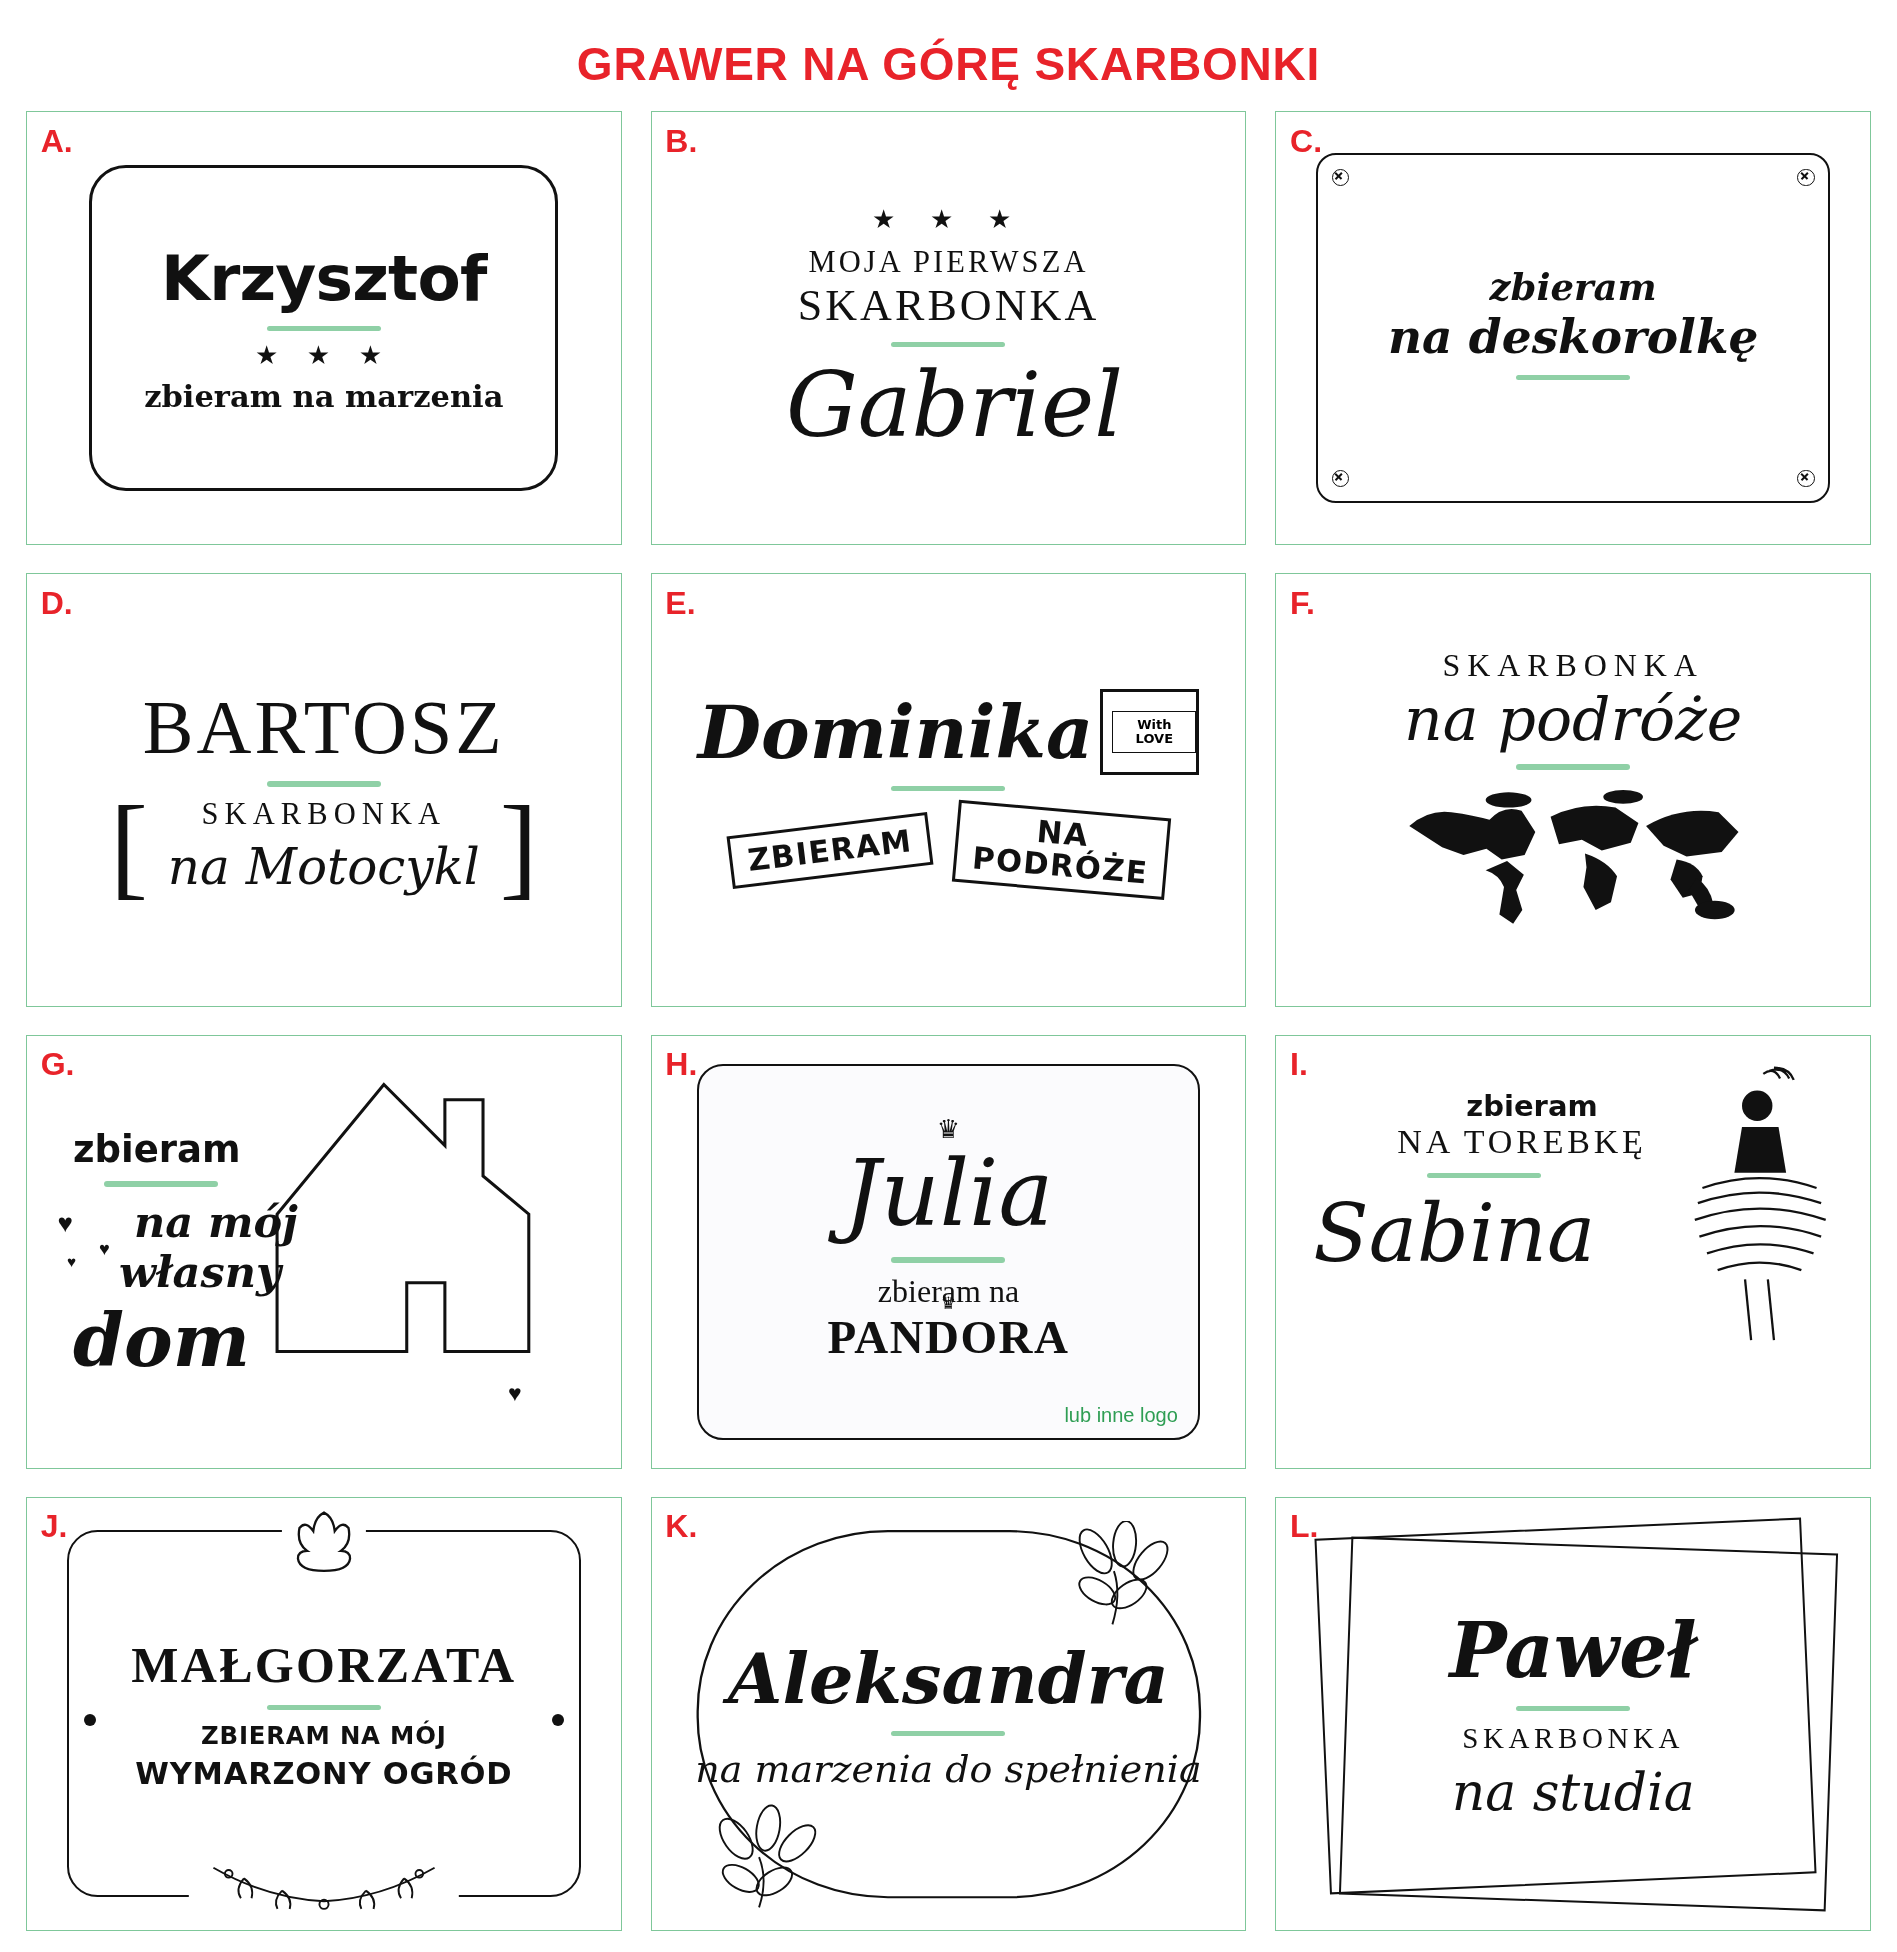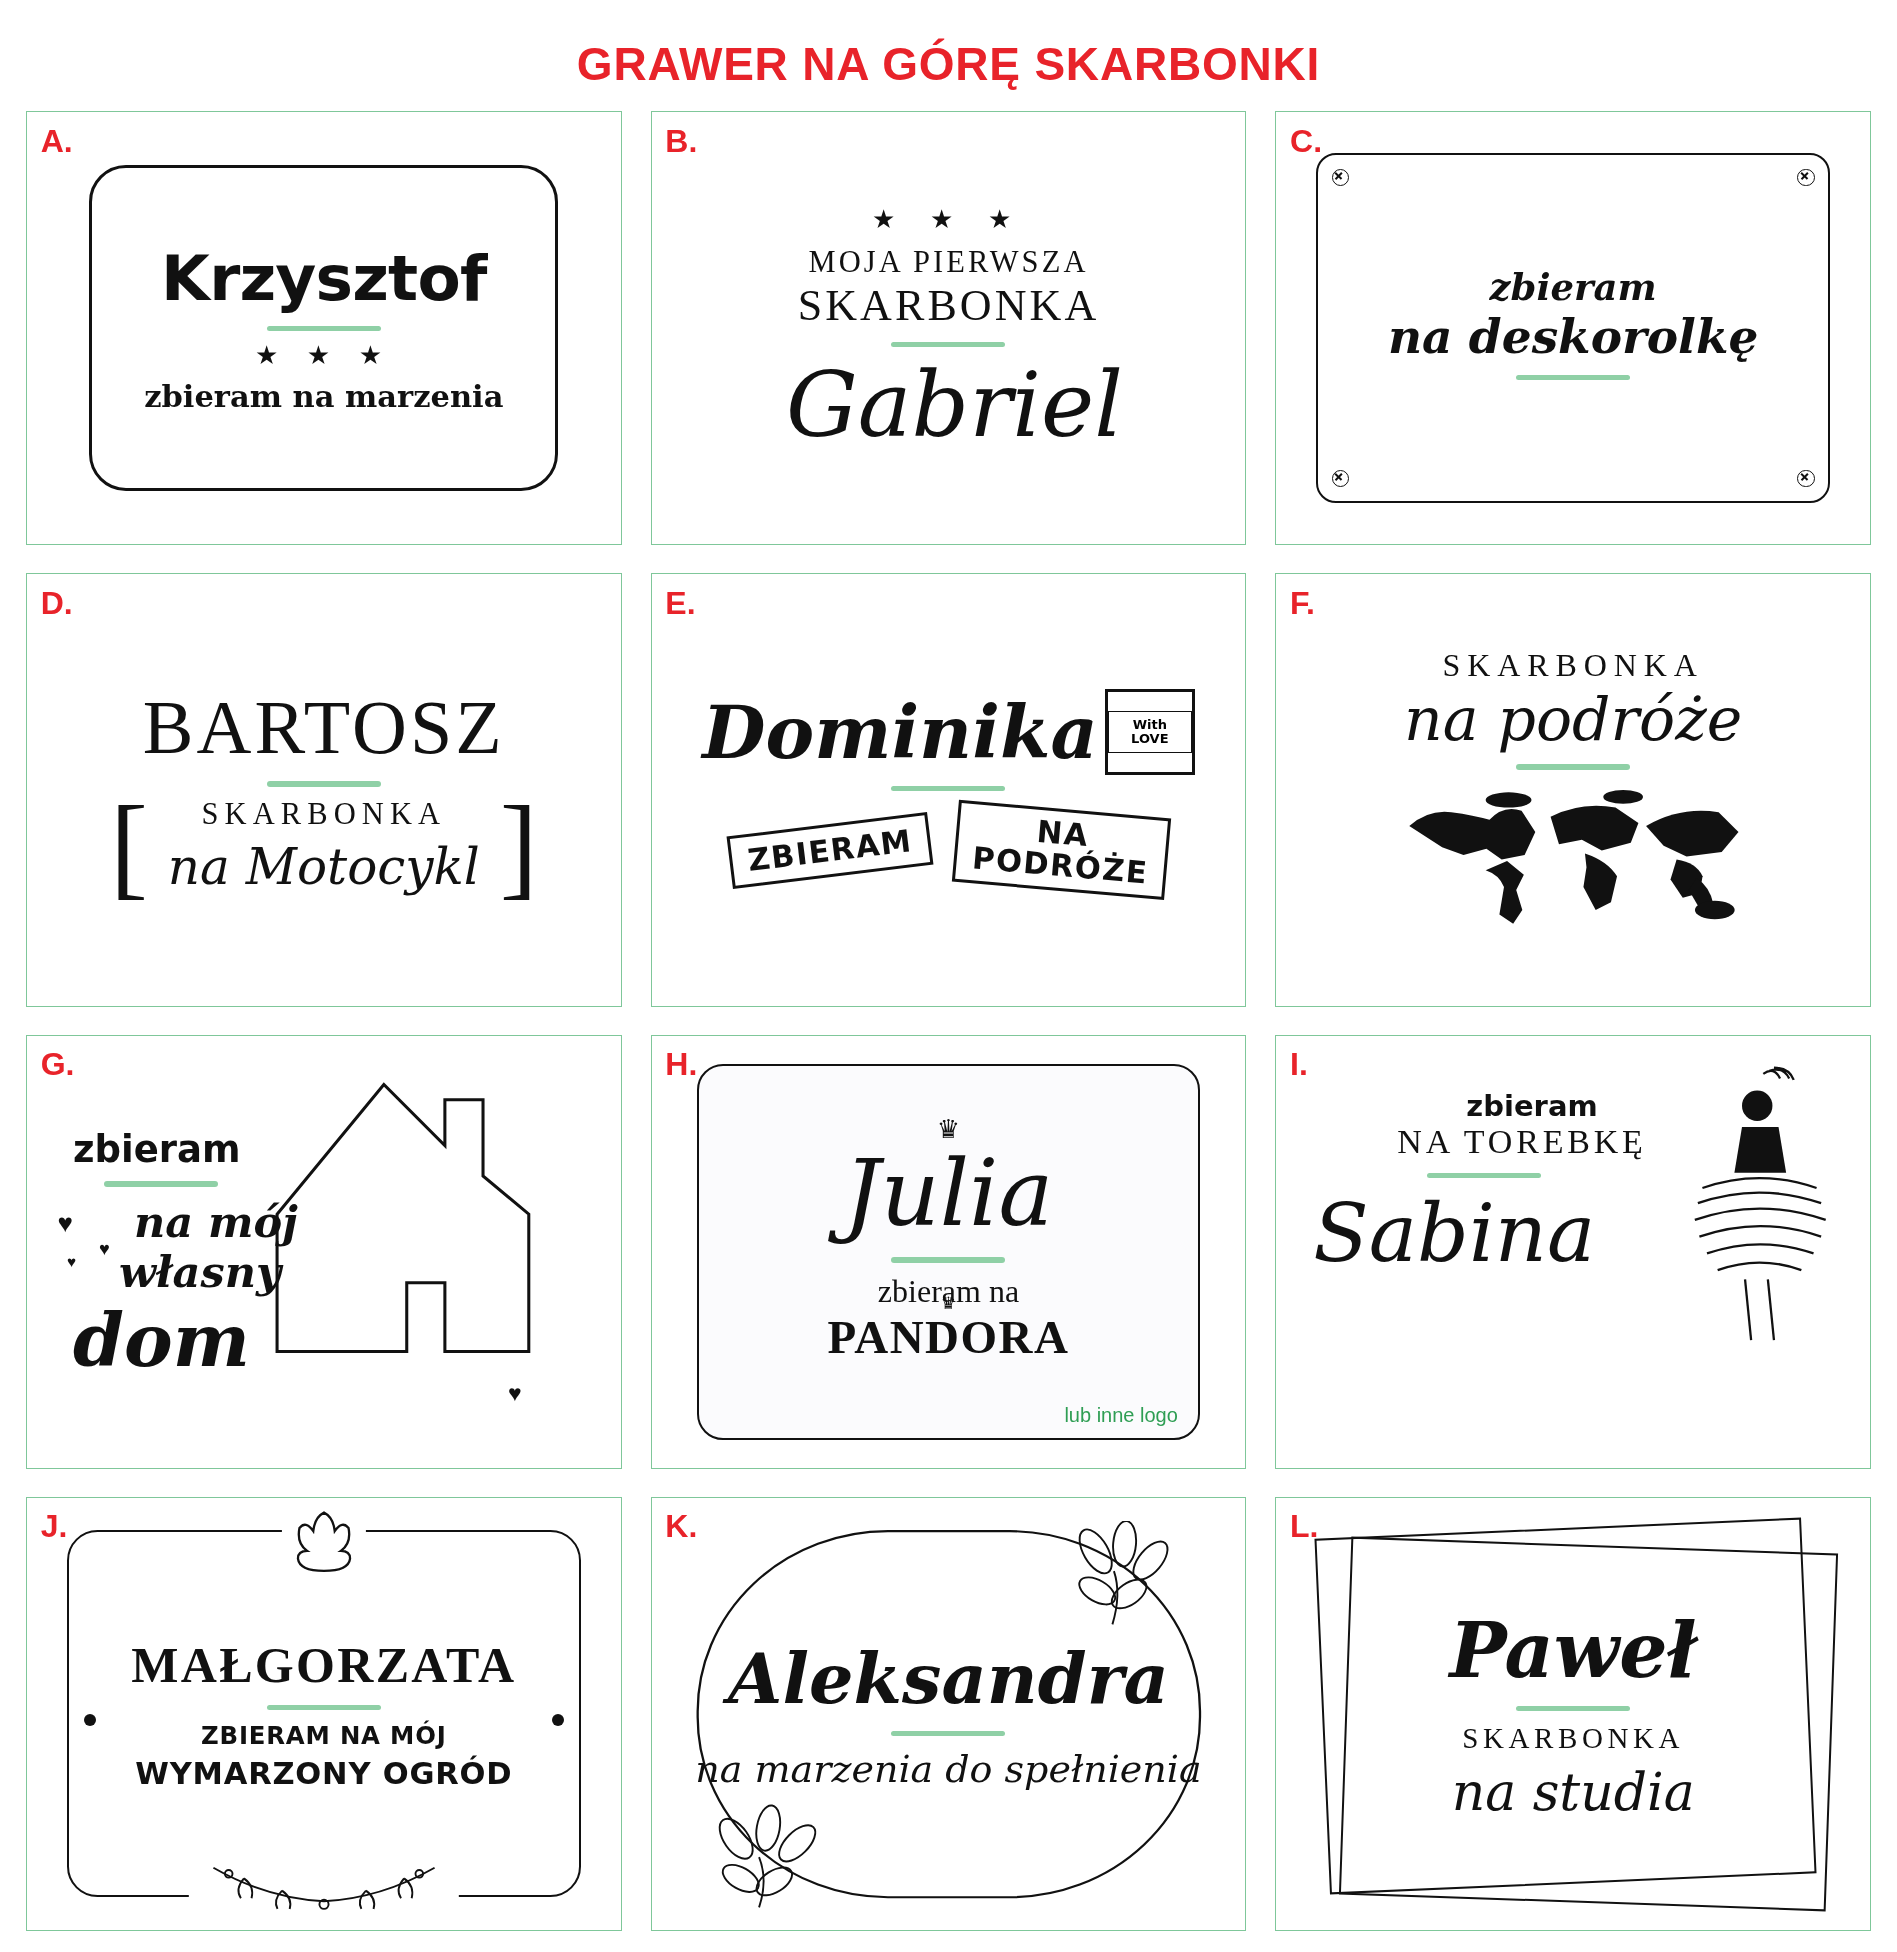--- a/index.html
+++ b/index.html
@@ -214,20 +214,21 @@
     font-size: 73px;
     color: #111;
   }
   .stamp-box {
     width: 84px; height: 80px;
     border: 3.1px solid #111;
     display: flex; align-items: center; justify-content: center;
     font-size: 13px; font-weight: bold;
     line-height: 1.05;
     font-family: "DejaVu Sans", sans-serif;
+    padding-left: 9px;
   }
   .stamp-inner { border: 1.5px solid #111; padding: 6.1px 7.6px; }
   .rubber {
     border: 3.8px solid #111;
     padding: 6.1px 15.3px;
     font-family: "DejaVu Sans", sans-serif;
     font-weight: bold;
     font-size: 30.5px;
     letter-spacing: 1.5px;
     color: #111;

